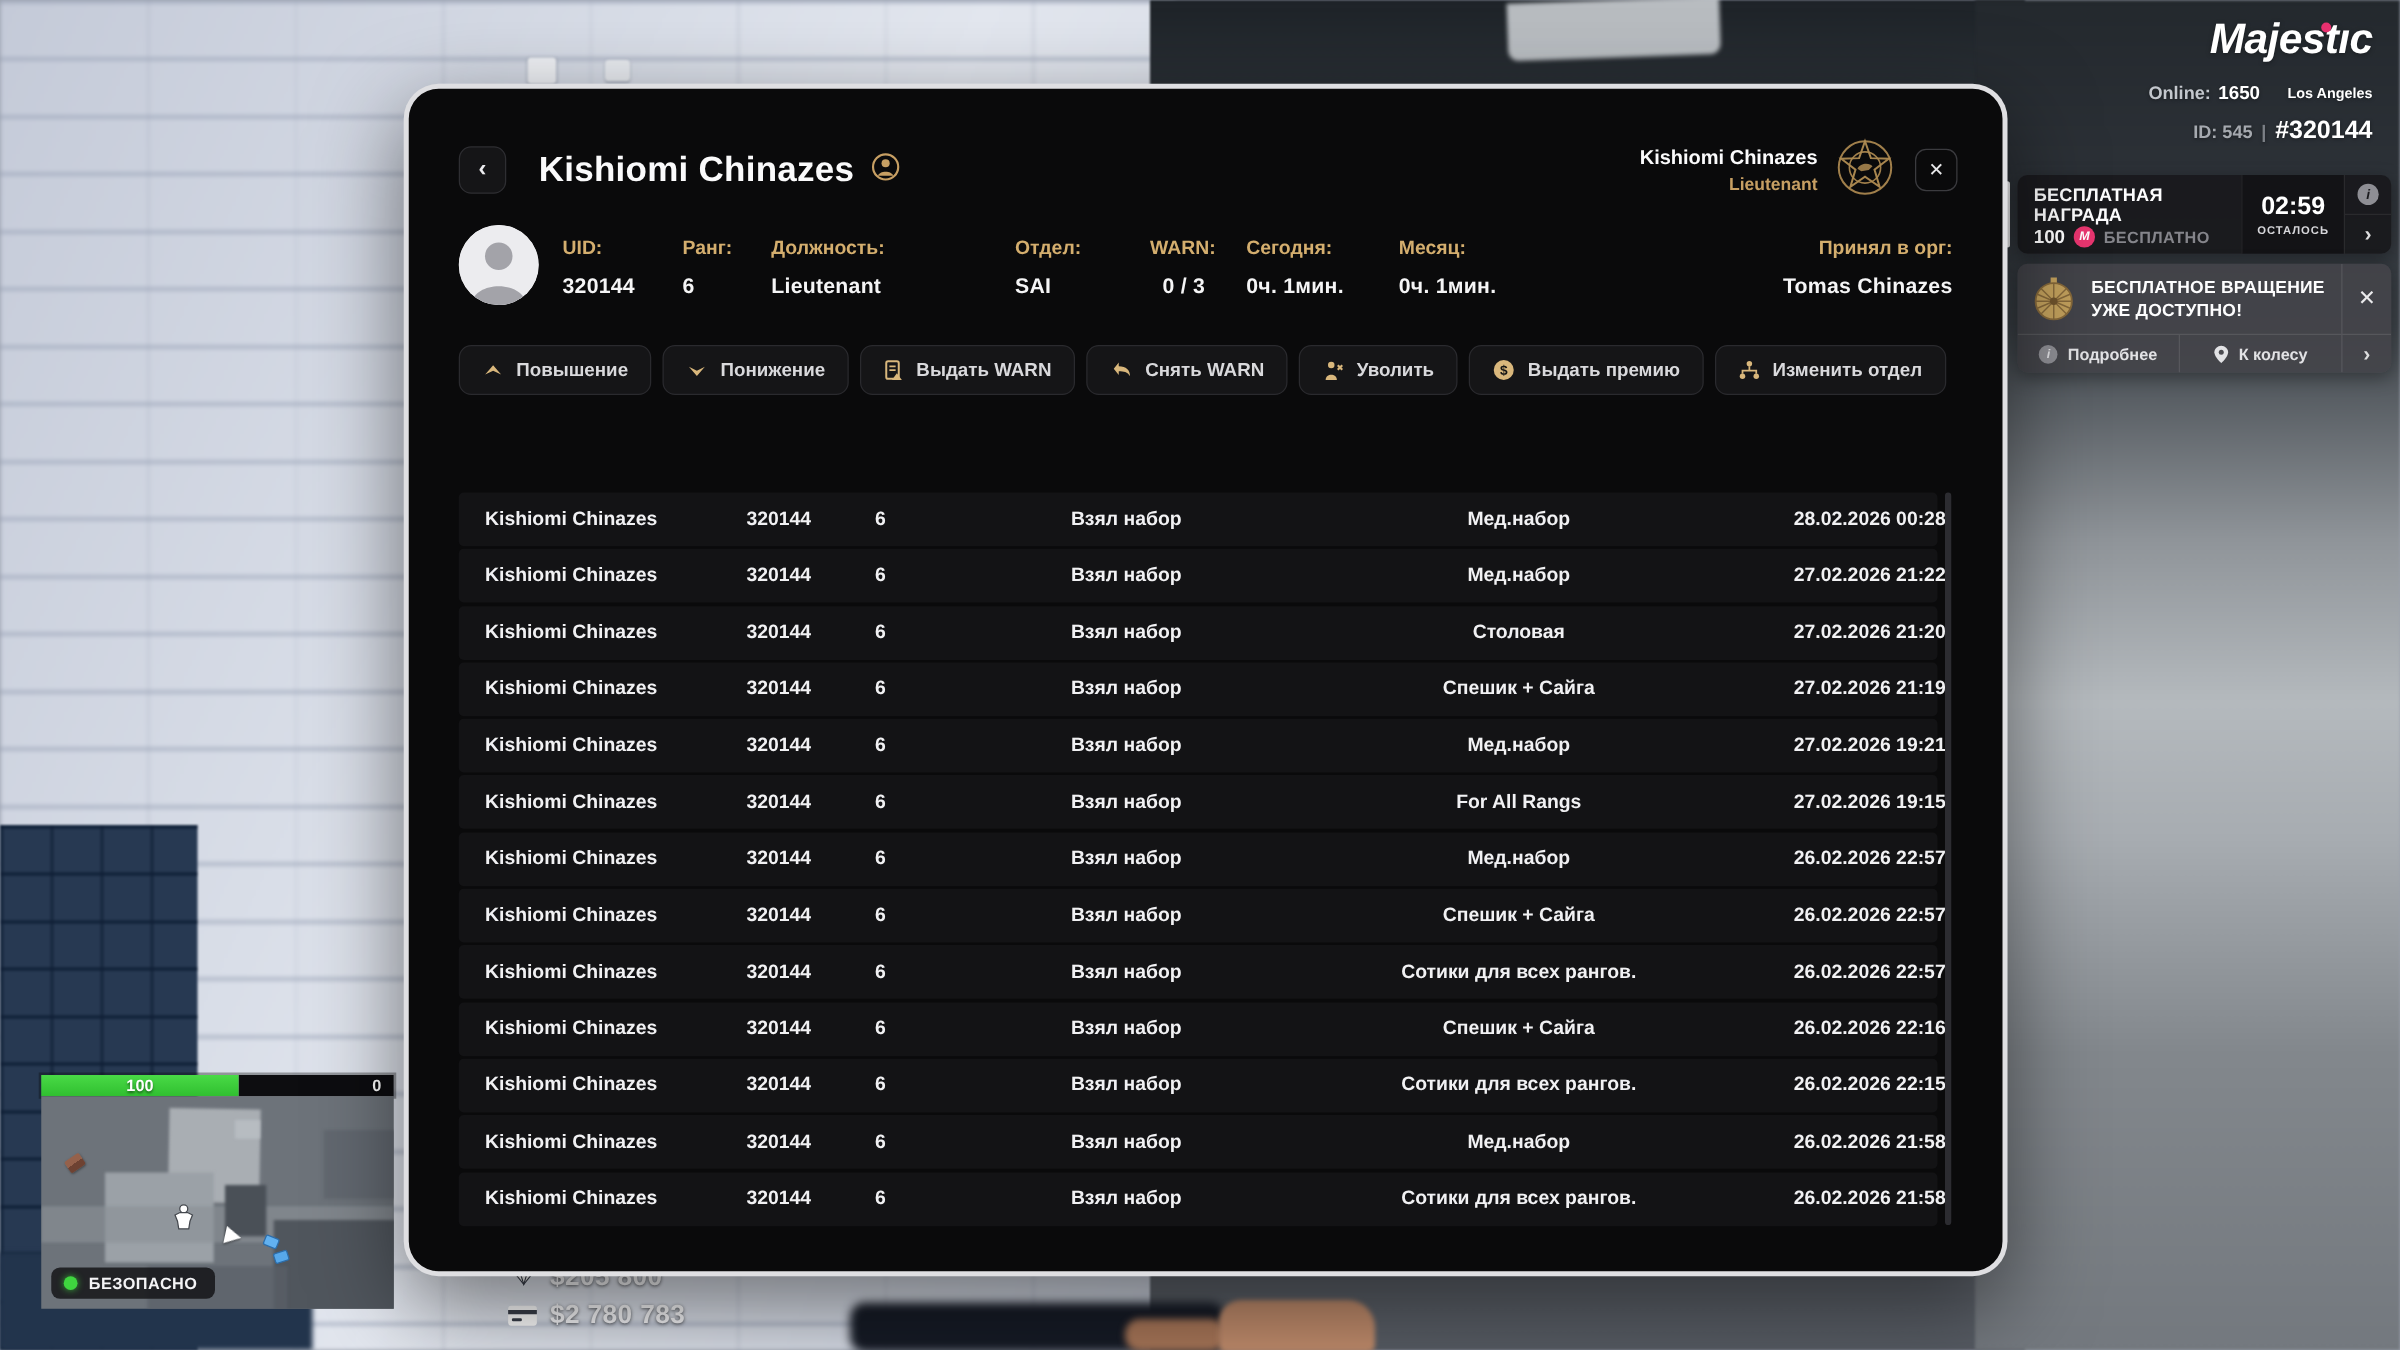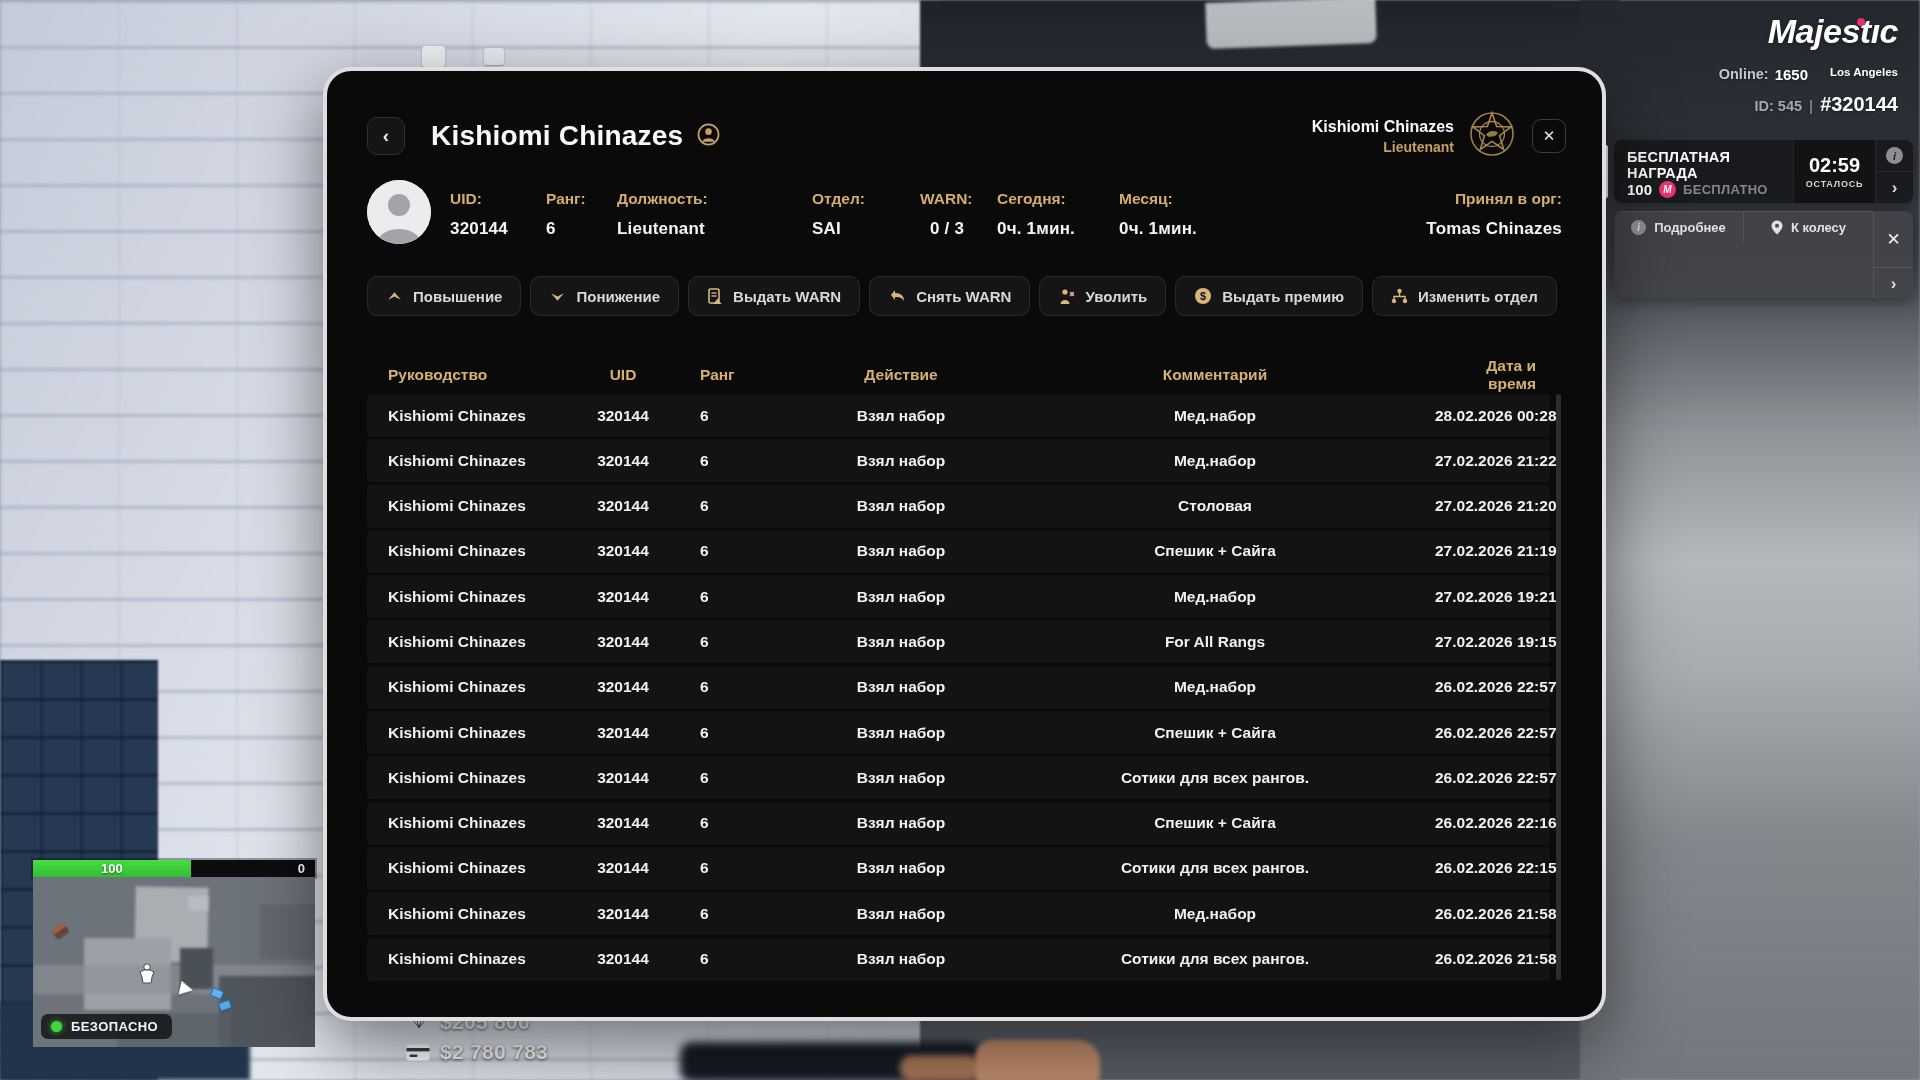--- a/index.html
+++ b/index.html
@@ -82,21 +82,21 @@
   .t-body { position:absolute; left:40px; top:323px; width:1183px;}
   .t-row { height:43px; margin-bottom:2.3px; background:#131315; border-radius:4px;}
   .t-row .c { font-size:15.5px; font-weight:700; color:#f1f1f3; white-space:nowrap;}
   .p-scrollbar { position:absolute; left:1229px; top:323px; width:5px; height:586px; background:#2c2c31; border-radius:3px; cursor:pointer;}
 
   
   #sidebar { z-index:6; }
   .logo { position:absolute; top:12px; right:22px; height:40px; font-size:34px; line-height:38px;
     font-weight:700; font-style:italic; color:#ffffff; letter-spacing:-.5px; text-shadow:0 1px 4px rgba(0,0,0,.35);}
   .logo-dot { position:absolute; top:6px; right:33px; width:8px; height:8px; border-radius:50%; background:#e8306f;}
-  .online-row { position:absolute; top:66px; right:22px; display:flex; align-items:flex-start; gap:6px; text-shadow:0 1px 3px rgba(0,0,0,.4);}
+  .online-row { position:absolute; top:66px; right:22px; display:flex; align-items:center; gap:6px; text-shadow:0 1px 3px rgba(0,0,0,.4);}
   .online-row .ol { font-size:14.5px; font-weight:700; color:#c3c7cd;}
   .online-row .ov { font-size:15px; font-weight:800; color:#ffffff;}
   .online-row .city { font-size:11.5px; font-weight:800; color:#ffffff; margin-left:16px;}
   .id-row { position:absolute; top:93px; right:22px; display:flex; gap:7px; align-items:baseline; text-shadow:0 1px 3px rgba(0,0,0,.4);}
   .id-row .idv { font-size:14.5px; font-weight:700; color:#a5a9af;}
   .id-row .sep { font-size:14.5px; font-weight:700; color:#7c8086;}
   .id-row .tag { font-size:20px; font-weight:800; color:#ffffff;}
 
   .scroll-ind { position:absolute; left:1604px; top:145px; width:4px; height:53px; background:#f2f2f4; border-radius:2px;}
 
@@ -356,28 +356,20 @@
       <svg width="17" height="16" viewBox="0 0 17 16">
         <circle cx="8.5" cy="3" r="2.2" fill="#d9b77c"></circle>
         <circle cx="3" cy="13" r="2.2" fill="#d9b77c"></circle>
         <circle cx="14" cy="13" r="2.2" fill="#d9b77c"></circle>
         <path d="M8.5 5 L8.5 8.5 M3 11 L3 8.5 L14 8.5 L14 11" fill="none" stroke="#d9b77c" stroke-width="1.4"></path>
       </svg>
       <span class="a-lbl">Изменить отдел</span>
     </div>
   </div>
 
-  <div class="t-head grid6">
-    <div class="hc c-leader">Руководство</div>
-    <div class="hc c-uid">UID</div>
-    <div class="hc c-rank">Ранг</div>
-    <div class="hc c-action">Действие</div>
-    <div class="hc c-comment">Комментарий</div>
-    <div class="hc c-date">Дата и время</div>
-  </div>
 
   <div class="t-body">
 
       <div class="t-row grid6">
         <div class="c c-leader">Kishiomi Chinazes</div>
         <div class="c c-uid">320144</div>
         <div class="c c-rank">6</div>
         <div class="c c-action">Взял набор</div>
         <div class="c c-comment">Мед.набор</div>
         <div class="c c-date">28.02.2026 00:28</div>
@@ -532,20 +524,39 @@
       </div>
       <div class="divh"></div>
       <div>
         <span class="chev">›</span>
       </div>
     </div>
   </div>
 
   <div class="spin-card">
     <div class="sc-main">
+      <div class="sc-top">
+        <svg width="36" height="36" viewBox="0 0 36 36">
+          <rect x="15.5" y="1" width="5" height="5" fill="#c2a05c"></rect>
+          <circle cx="18" cy="20" r="14.5" fill="#c2a05c" stroke="#85683a" stroke-width="1.5"></circle>
+          <g stroke="#85683a" stroke-width="1.1">
+            <line x1="18" y1="5.5" x2="18" y2="34.5"></line>
+            <line x1="3.5" y1="20" x2="32.5" y2="20"></line>
+            <line x1="7.8" y1="9.8" x2="28.2" y2="30.2"></line>
+            <line x1="28.2" y1="9.8" x2="7.8" y2="30.2"></line>
+            <line x1="4.9" y1="14.4" x2="31.1" y2="25.6"></line>
+            <line x1="31.1" y1="14.4" x2="4.9" y2="25.6"></line>
+          </g>
+          <circle cx="18" cy="20" r="3" fill="#6e532c"></circle>
+        </svg>
+        <div class="sc-text">
+          <div>БЕСПЛАТНОЕ ВРАЩЕНИЕ</div>
+          <div>УЖЕ ДОСТУПНО!</div>
+        </div>
+      </div>
       <div class="sc-bottom">
         <div class="sc-btn">
           <span class="info-circle" style="width:15px;height:15px;font-size:10px;">i</span>
           <span>Подробнее</span>
         </div>
         <div class="sc-btn">
           <svg width="12" height="15" viewBox="0 0 12 15">
             <path d="M6 0.5 C9 0.5 11.5 3 11.5 5.8 C11.5 9.5 6 14.5 6 14.5 C6 14.5 0.5 9.5 0.5 5.8 C0.5 3 3 0.5 6 0.5 Z" fill="#e2e2e5"></path>
             <circle cx="6" cy="5.8" r="2" fill="#4a4a4f"></circle>
           </svg>

